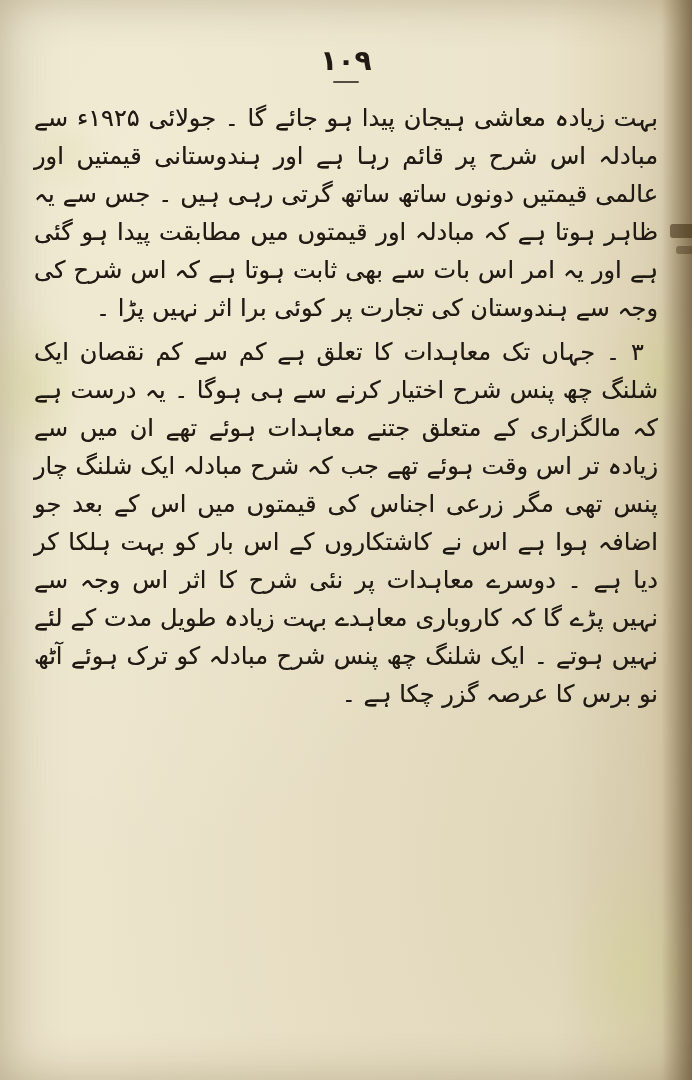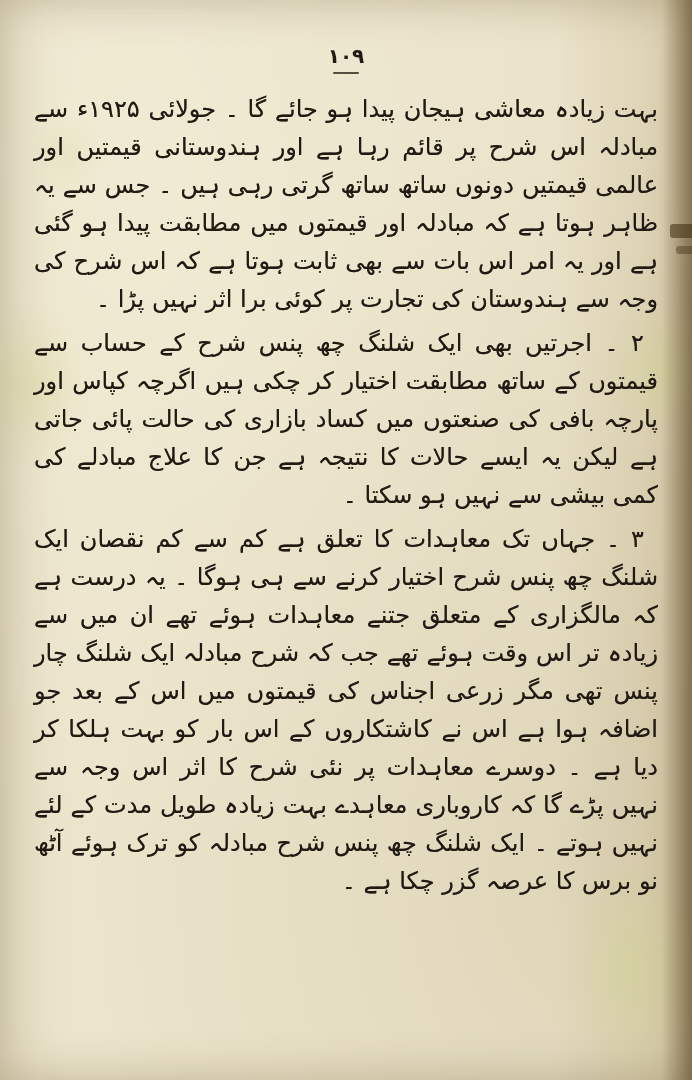--- a/index.html
+++ b/index.html
@@ -62,21 +62,21 @@
   }
   .stain.s4{
     left:20px; top:110px; width:90px; height:90px;
     background:radial-gradient(ellipse at center, rgba(200,200,120,0.15), transparent 70%);
   }
 
   .page-number{
     position:relative;
     text-align:center;
     padding-top:44px;
-    font-size:20px;
+    font-size:28px;
     font-weight:bold;
     letter-spacing:2px;
     color:var(--ink);
   }
   .page-number::after{
     content:"";
     display:block;
     width:26px;
     height:2px;
     margin:4px auto 0;
@@ -109,21 +109,20 @@
 
   <div class="stain s1"></div>
   <div class="stain s2"></div>
   <div class="stain s3"></div>
   <div class="stain s4"></div>
 
   <div class="page-number">۱۰۹</div>
 
   <div class="text-block">
     <p>بہت زیادہ معاشی ہیجان پیدا ہو جائے گا ۔ جولائی ۱۹۲۵ء سے مبادلہ اس شرح پر قائم رہا ہے اور ہندوستانی قیمتیں اور عالمی قیمتیں دونوں ساتھ ساتھ گرتی رہی ہیں ۔ جس سے یہ ظاہر ہوتا ہے کہ مبادلہ اور قیمتوں میں مطابقت پیدا ہو گئی ہے اور یہ امر اس بات سے بھی ثابت ہوتا ہے کہ اس شرح کی وجہ سے ہندوستان کی تجارت پر کوئی برا اثر نہیں پڑا ۔</p>
-    <p class="numbered">۲ ۔ اجرتیں بھی ایک شلنگ چھ پنس شرح کے حساب سے قیمتوں کے ساتھ مطابقت اختیار کر چکی ہیں اگرچہ کپاس اور پارچہ بافی کی صنعتوں میں کساد بازاری کی حالت پائی جاتی ہے لیکن یہ ایسے حالات کا نتیجہ ہے جن کا علاج مبادلے کی کمی بیشی سے نہیں ہو سکتا ۔</p>
     <p class="numbered">۳ ۔ جہاں تک معاہدات کا تعلق ہے کم سے کم نقصان ایک شلنگ چھ پنس شرح اختیار کرنے سے ہی ہوگا ۔ یہ درست ہے کہ مالگزاری کے متعلق جتنے معاہدات ہوئے تھے ان میں سے زیادہ تر اس وقت ہوئے تھے جب کہ شرح مبادلہ ایک شلنگ چار پنس تھی مگر زرعی اجناس کی قیمتوں میں اس کے بعد جو اضافہ ہوا ہے اس نے کاشتکاروں کے اس بار کو بہت ہلکا کر دیا ہے ۔ دوسرے معاہدات پر نئی شرح کا اثر اس وجہ سے نہیں پڑے گا کہ کاروباری معاہدے بہت زیادہ طویل مدت کے لئے نہیں ہوتے ۔ ایک شلنگ چھ پنس شرح مبادلہ کو ترک ہوئے آٹھ نو برس کا عرصہ گزر چکا ہے ۔</p>
   </div>
 
   <div class="edge-shadow"></div>
   <div class="edge-notch n1"></div>
   <div class="edge-notch n2"></div>
 
 </div>
 
 </body></html>

